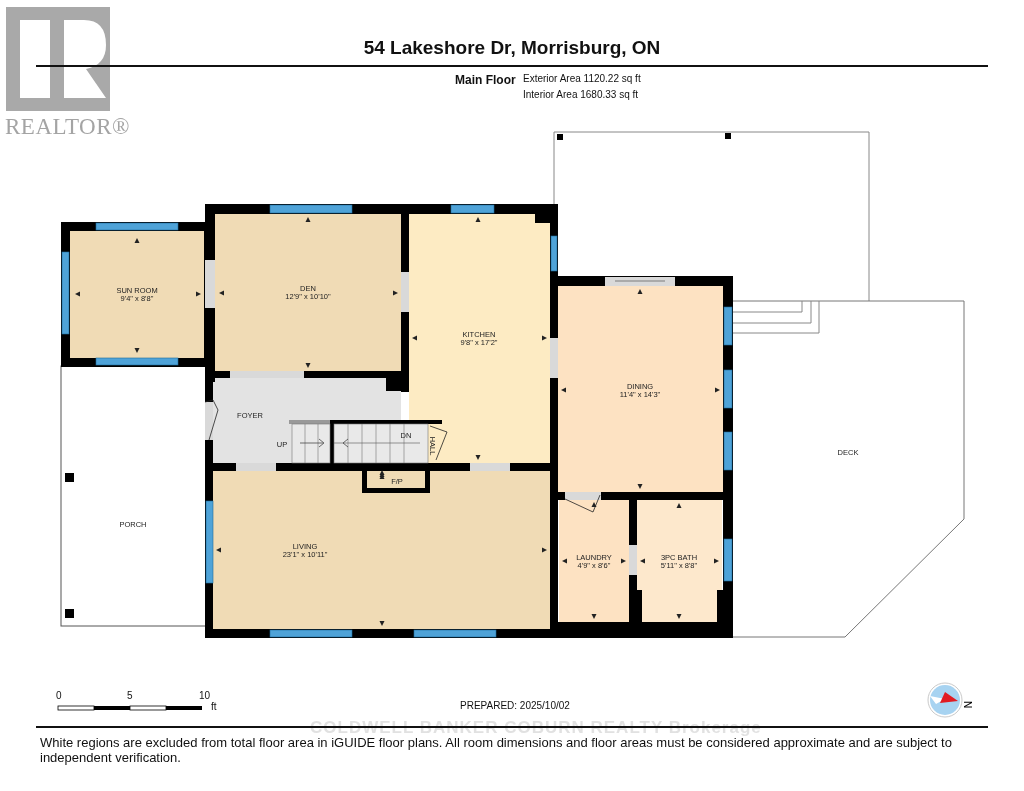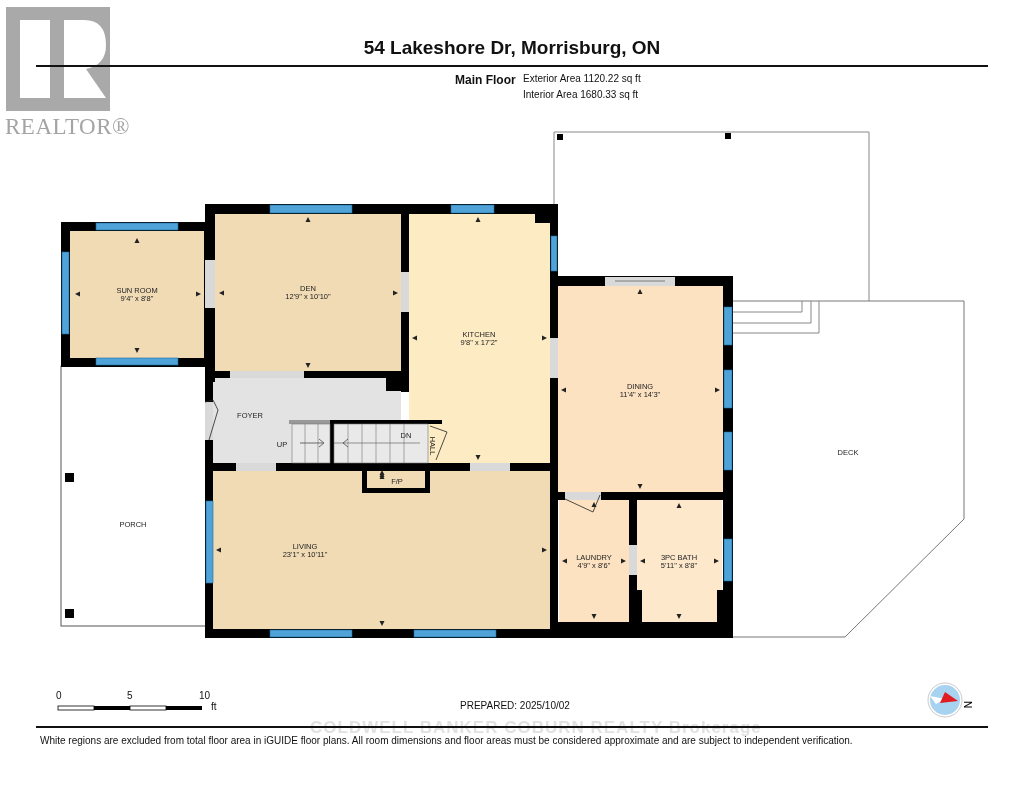--- a/index.html
+++ b/index.html
@@ -9,21 +9,21 @@
   .title { position: absolute; left: 0; width: 1024px; top: 37px; text-align: center; font-size: 19px; font-weight: bold; }
   .title-rule { position: absolute; left: 36px; top: 65px; width: 952px; height: 2px; background: #111; }
   .floor-label { position: absolute; left: 455px; top: 73px; font-size: 12px; font-weight: bold; }
   .area { position: absolute; left: 523px; font-size: 10px; text-align: center; }
   .plan { position: absolute; left: 0; top: 0; }
   .room-label { font-family: "Liberation Sans", sans-serif; font-size: 7.5px; fill: #222; text-anchor: middle; }
   .scale-lbl { position: absolute; top: 690px; font-size: 10px; }
   .prepared { position: absolute; left: 460px; top: 700px; font-size: 10px; }
   .bottom-rule { position: absolute; left: 36px; top: 726px; width: 952px; height: 2px; background: #111; }
   .watermark { position: absolute; left: 310px; top: 718px; font-size: 17px; font-weight: bold; color: rgba(200,200,200,0.55); letter-spacing: 1px; }
-  .disclaimer { position: absolute; left: 40px; top: 735px; font-size: 10px; }
+  .disclaimer { position: absolute; left: 40px; top: 735px; font-size: 13px; }
 </style>
 </head>
 <body>
 
 <div class="logo">
   <svg width="104" height="104" viewBox="0 0 104 104">
     <rect x="14" y="13" width="30" height="78" fill="#ffffff"></rect>
     <path d="M 58 13 L 78 13 Q 100 13 100 38 Q 100 58 80 62 L 100 91 L 58 91 Z" fill="#ffffff"></path>
     <rect x="58" y="13" width="20" height="78" fill="#ffffff"></rect>
   </svg>

